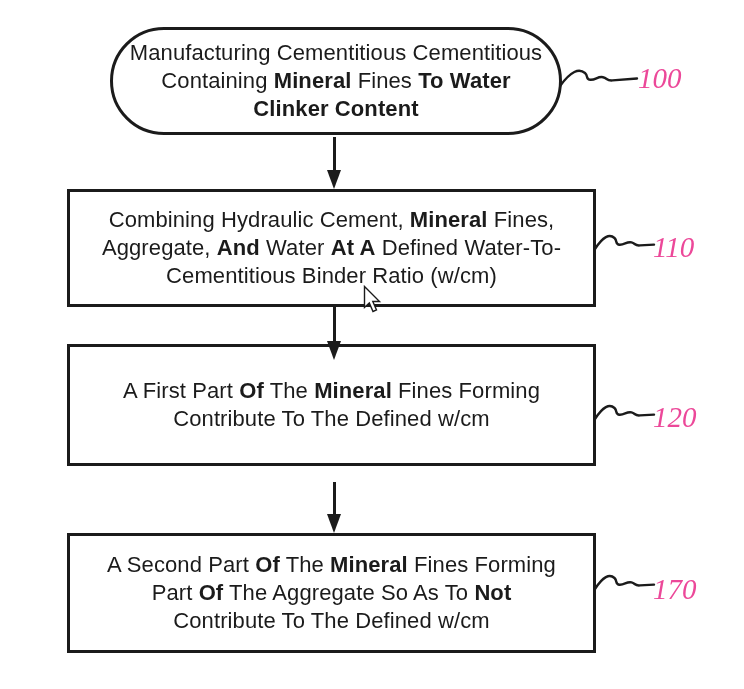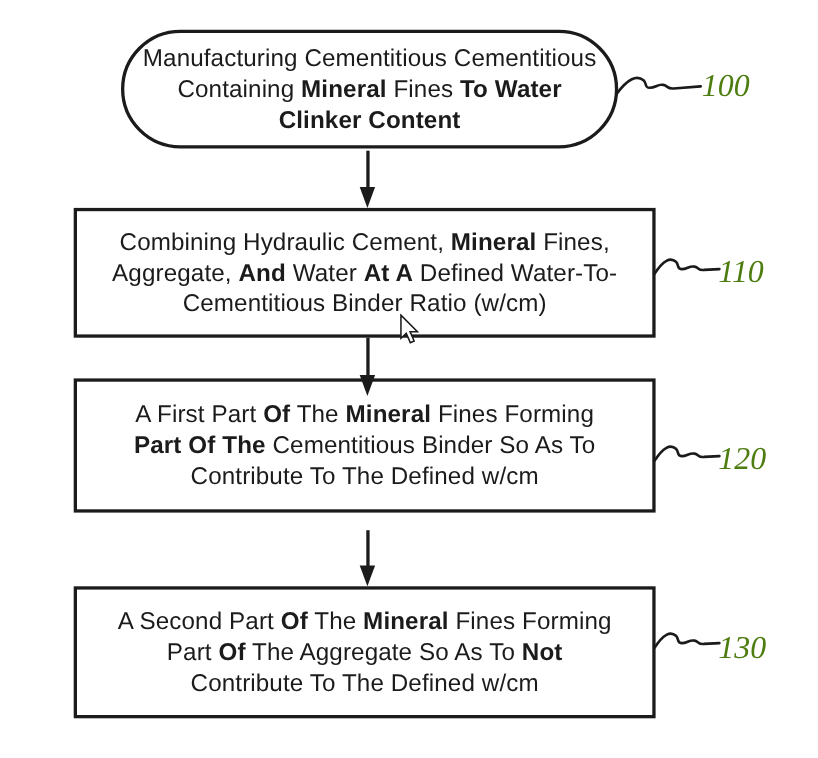--- a/index.html
+++ b/index.html
@@ -60,21 +60,21 @@
   .leader-110{left:594px;top:229px;}
   .leader-120{left:594px;top:399px;}
   .leader-130{left:594px;top:569px;}
 
   .ref{
     position:absolute;
     font-family:"Liberation Serif", serif;
     font-style:italic;
     font-size:29px;
     line-height:30px;
-    color:#4d7c0f;
+    color:#ec4899;
   }
   .ref-100{left:638px;top:63px;}
   .ref-110{left:653px;top:232px;}
   .ref-120{left:653px;top:402px;}
   .ref-130{left:653px;top:574px;}
 
   .cursor{position:absolute;left:363px;top:285px;}
 </style>
 </head>
 <body>
@@ -93,21 +93,20 @@
     <div class="txt">
         <div><span>Combining Hydraulic Cement, </span><span class="b">Mineral</span><span> Fines,</span></div>
         <div><span>Aggregate, </span><span class="b">And</span><span> Water </span><span class="b">At A</span><span> Defined Water-To-</span></div>
         <div><span>Cementitious Binder Ratio (w/cm)</span></div>
       </div>
   </div>
 
   <div class="node box-120">
     <div class="txt">
         <div><span>A First Part </span><span class="b">Of</span><span> The </span><span class="b">Mineral</span><span> Fines Forming</span></div>
-        <div><span class="b">Part Of The</span><span> Cementitious Binder So As To</span></div>
         <div><span>Contribute To The Defined w/cm</span></div>
       </div>
   </div>
 
   <div class="node box-130">
     <div class="txt">
         <div><span>A Second Part </span><span class="b">Of</span><span> The </span><span class="b">Mineral</span><span> Fines Forming</span></div>
         <div><span>Part </span><span class="b">Of</span><span> The Aggregate So As To </span><span class="b">Not</span></div>
         <div><span>Contribute To The Defined w/cm</span></div>
       </div>
@@ -135,19 +134,19 @@
   <svg class="leader leader-120" width="62" height="30" viewBox="0 0 62 30">
     <path d="M1 20 C9 7.5, 15.5 4.5, 20.5 9 C23.5 11.8, 21 15.4, 25.5 15.7 C30.5 16, 32.5 12.4, 37.5 13.4 C41.5 14.3, 40.5 17, 46 16.4 L60 15.6"></path>
   </svg>
   <svg class="leader leader-130" width="62" height="30" viewBox="0 0 62 30">
     <path d="M1 20 C9 7.5, 15.5 4.5, 20.5 9 C23.5 11.8, 21 15.4, 25.5 15.7 C30.5 16, 32.5 12.4, 37.5 13.4 C41.5 14.3, 40.5 17, 46 16.4 L60 15.6"></path>
   </svg>
 
   <div class="ref ref-100">100</div>
   <div class="ref ref-110">110</div>
   <div class="ref ref-120">120</div>
-  <div class="ref ref-130">130</div>
+  <div class="ref ref-130">170</div>
 
   <svg class="cursor" width="20" height="29" viewBox="0 0 20 29">
     <polygon points="1.5,1.5 1.5,22.5 6.3,18 10,26.5 13.5,25 9.8,16.5 16.5,16.5" fill="#ffffff" stroke="#1b1b1b" stroke-width="1.4" stroke-linejoin="miter"></polygon>
   </svg>
 
 </div>
 
 </body></html>

